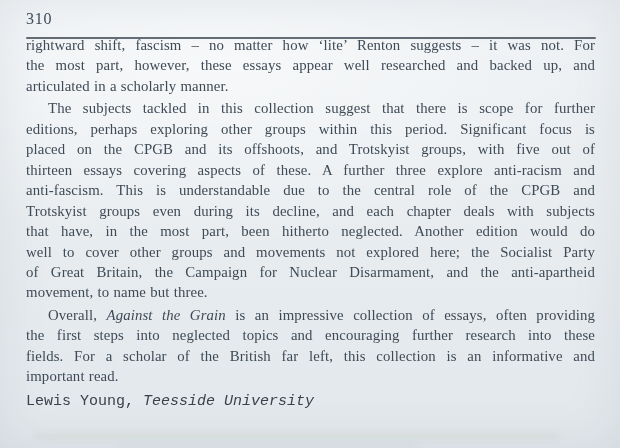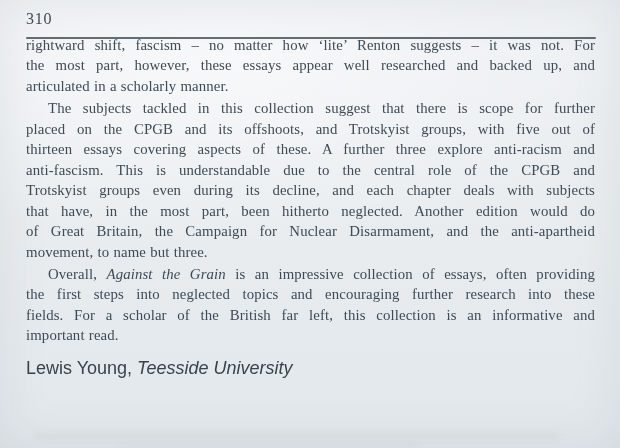--- a/index.html
+++ b/index.html
@@ -54,23 +54,23 @@
     word-spacing: 0.4px;
     text-align: justify;
     text-align-last: justify;
     white-space: normal;
   }
   .line.ind { text-indent: 22px; margin-top: 2px; }
   .line.end { text-align-last: left; }
   .it { font-style: italic; }
 
   .byline {
-    margin-top: 12px;
-    font-family: Liberation Sans, sans-serif;
-    font-size: 18px;
+    margin-top: 6px;
+    font-family: Liberation Mono, monospace;
+    font-size: 15px;
     color: #3a434b;
   }
   .byline .it { font-style: italic; }
 
   
   .ghost {
     position: absolute;
     pointer-events: none;
     border-radius: 5px;
     filter: blur(3px);
@@ -92,25 +92,27 @@
   <div class="header">
     <span class="page-number">310</span>
   </div>
   <div class="rule"></div>
 
   <div class="body-text">
     <div class="line">rightward shift, fascism – no matter how ‘lite’ Renton suggests – it was not. For</div>
     <div class="line">the most part, however, these essays appear well researched and backed up, and</div>
     <div class="line end">articulated in a scholarly manner.</div>
     <div class="line ind">The subjects tackled in this collection suggest that there is scope for further</div>
+    <div class="line">editions, perhaps exploring other groups within this period. Significant focus is</div>
     <div class="line">placed on the CPGB and its offshoots, and Trotskyist groups, with five out of</div>
     <div class="line">thirteen essays covering aspects of these. A further three explore anti-racism and</div>
     <div class="line">anti-fascism. This is understandable due to the central role of the CPGB and</div>
     <div class="line">Trotskyist groups even during its decline, and each chapter deals with subjects</div>
     <div class="line">that have, in the most part, been hitherto neglected. Another edition would do</div>
+    <div class="line">well to cover other groups and movements not explored here; the Socialist Party</div>
     <div class="line">of Great Britain, the Campaign for Nuclear Disarmament, and the anti-apartheid</div>
     <div class="line end">movement, to name but three.</div>
     <div class="line ind">
       <span>Overall, </span>
       <span class="it">Against the Grain</span>
       <span> is an impressive collection of essays, often providing</span>
     </div>
     <div class="line">the first steps into neglected topics and encouraging further research into these</div>
     <div class="line">fields. For a scholar of the British far left, this collection is an informative and</div>
     <div class="line end">important read.</div>

